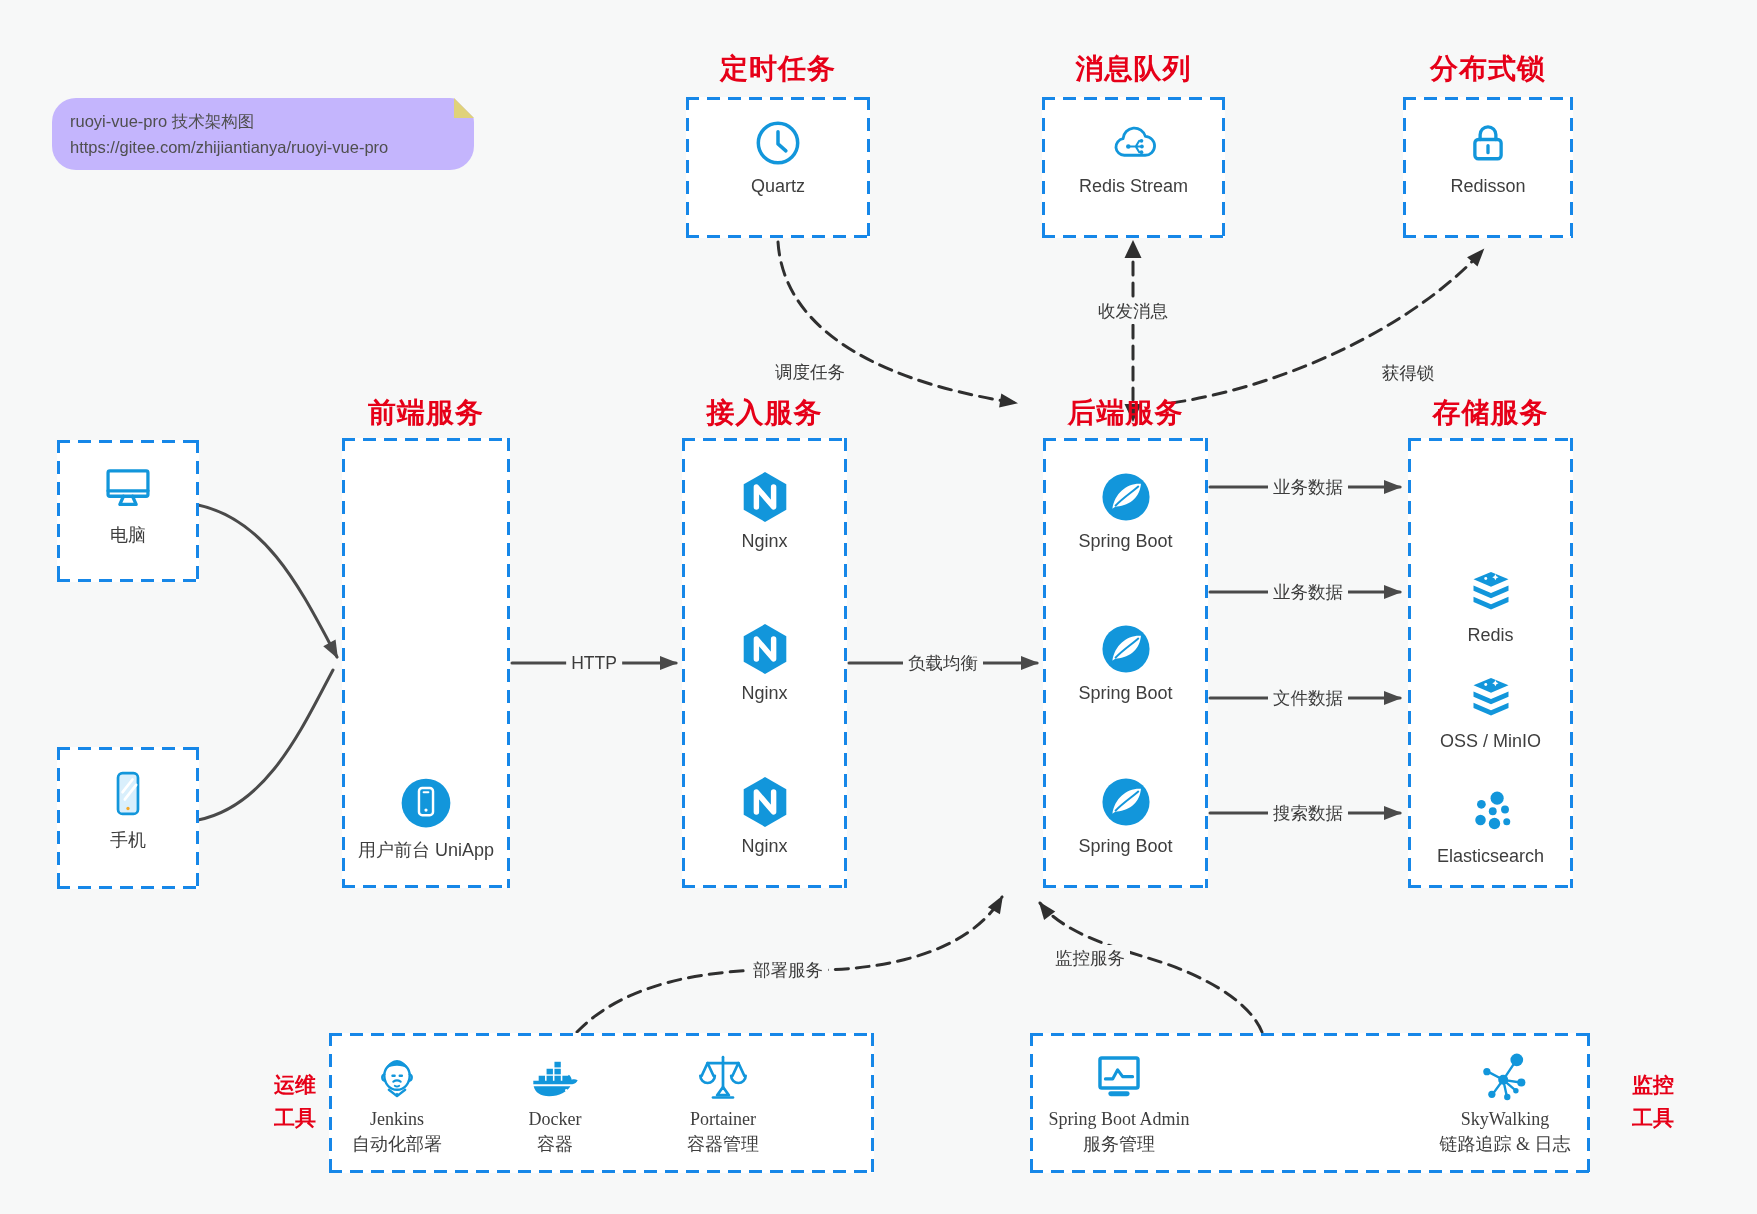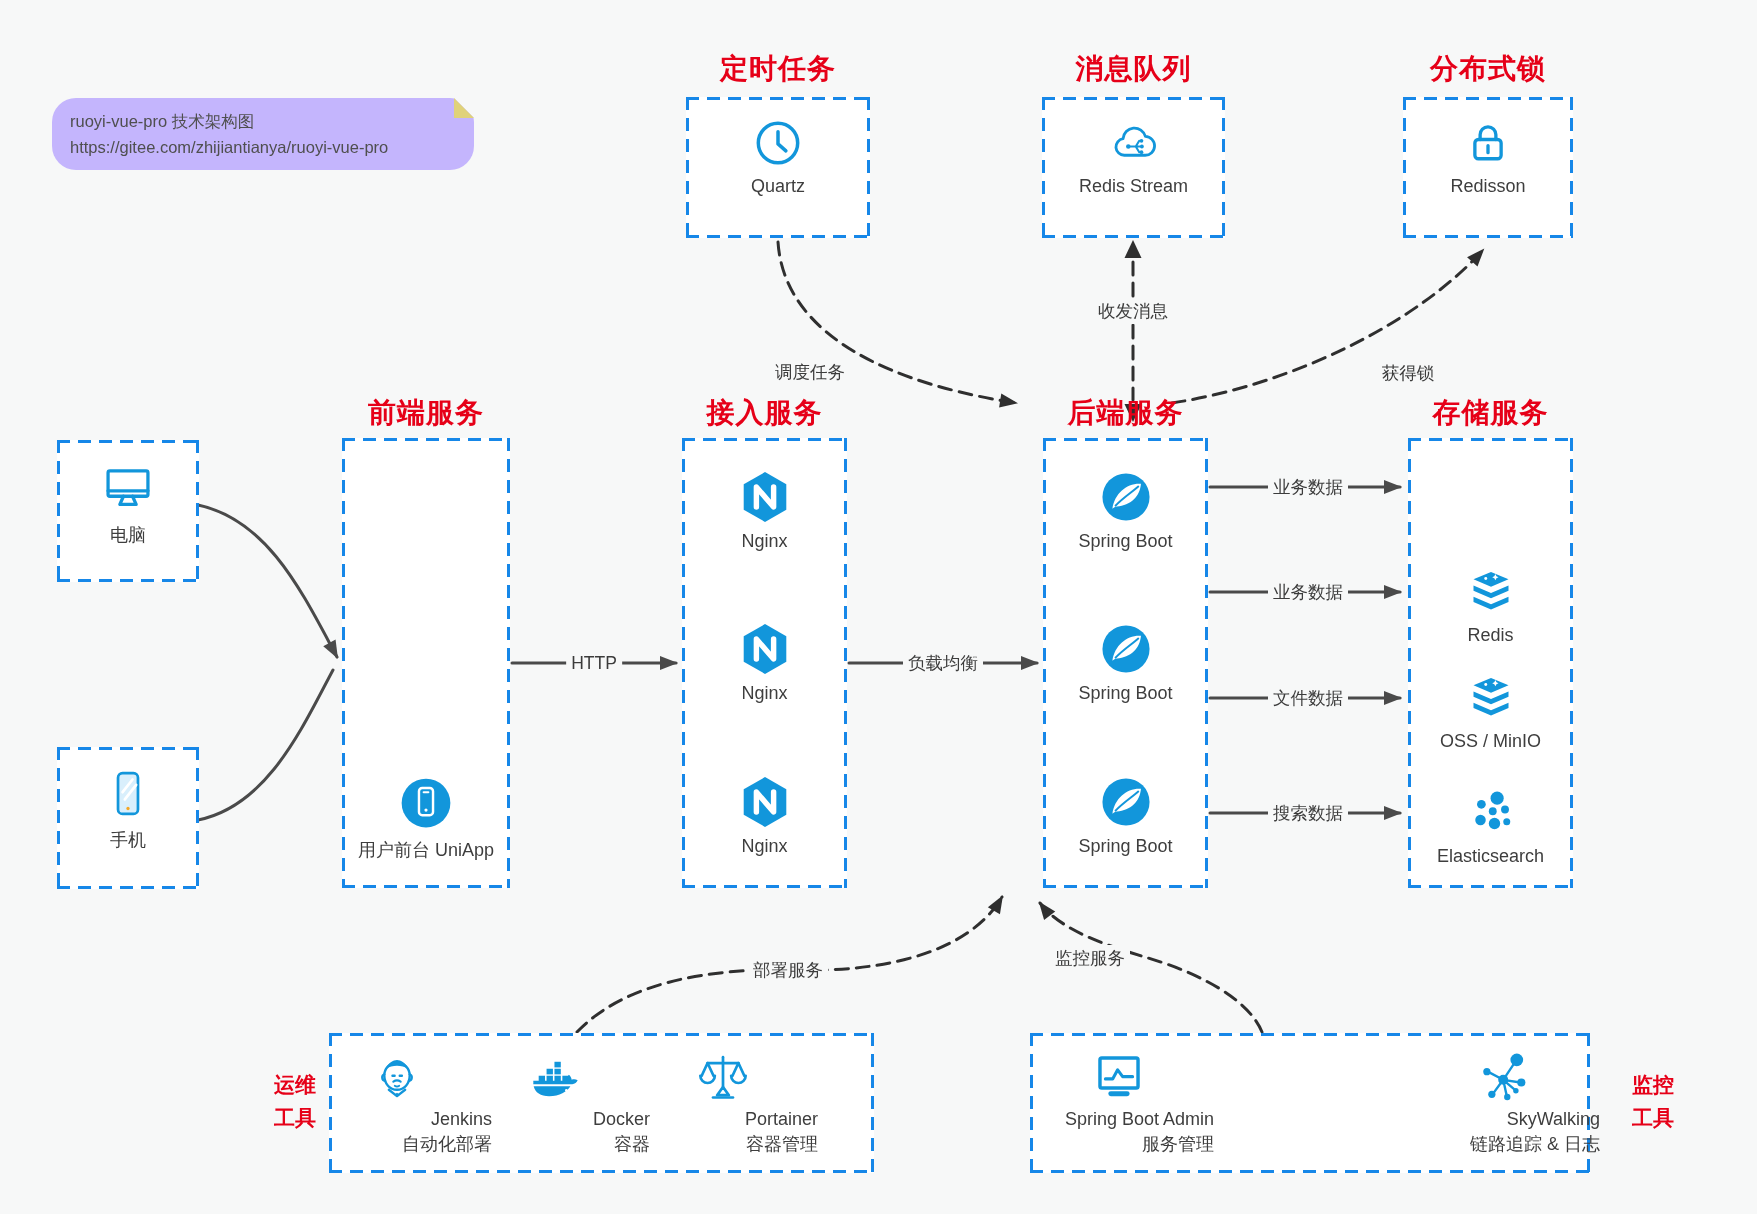--- a/index.html
+++ b/index.html
@@ -23,21 +23,21 @@
       repeating-linear-gradient(180deg,var(--border-blue) 0 13px,transparent 13px 21px);
     background-position:0 0,0 100%,0 0,100% 0;
     background-size:100% 3px,100% 3px,3px 100%,3px 100%;
     background-repeat:no-repeat;
   }
   .gtitle{position:absolute;z-index:2;color:var(--red);font-size:28px;font-weight:bold;text-align:center;letter-spacing:1px;white-space:nowrap;}
   .side-title{position:absolute;z-index:2;color:var(--red);font-size:21px;font-weight:bold;text-align:right;line-height:33px;white-space:pre-line;}
   .node{position:absolute;left:0;width:100%;text-align:center;z-index:2;}
   .node svg{display:block;margin:0 auto;}
   .nlabel{margin-top:5px;font-size:18px;color:var(--ink);white-space:nowrap;}
-  .bnode{position:absolute;text-align:right;z-index:2;}
+  .bnode{position:absolute;text-align:center;z-index:2;font-family:Liberation Serif, serif;}
   .bnode svg{display:block;margin:0 auto;}
   .bname,.bdesc{font-size:18px;color:var(--ink);line-height:25px;white-space:nowrap;}
   .elabel{position:absolute;z-index:3;transform:translate(-50%,-50%);background:var(--bg);padding:1px 5px;font-size:17.5px;color:#3c3c3c;white-space:nowrap;}
   .note{position:absolute;left:52px;top:98px;width:422px;height:72px;background:#c4b5fd;z-index:2;border-radius:24px;}
   .note-text{padding:10px 0 0 18px;}
   .note-line{font-size:16.5px;color:#4f4f4f;line-height:26px;white-space:nowrap;}
   .note-fold{position:absolute;top:0;right:0;}
 </style>
 </head>
 <body>

